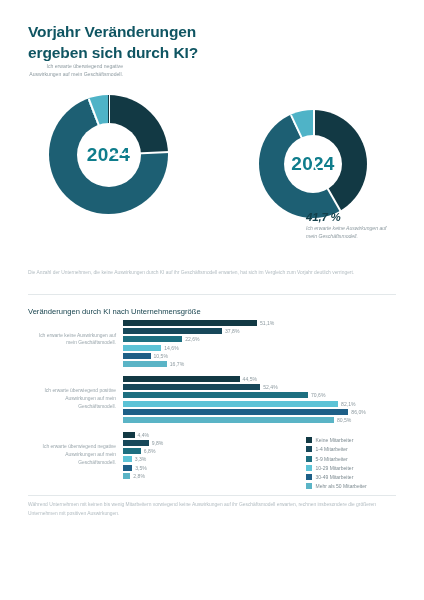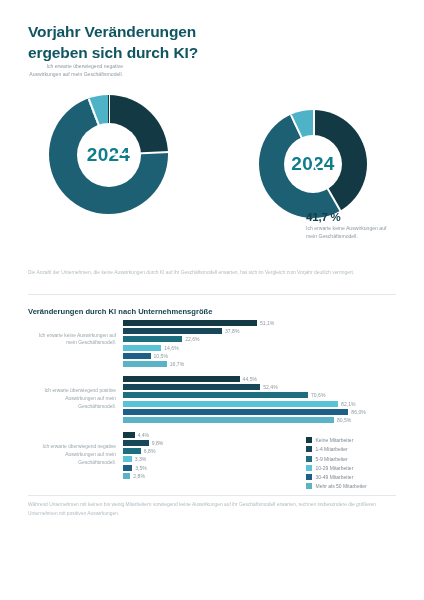--- a/index.html
+++ b/index.html
@@ -43,21 +43,21 @@
   .caption{
     position:absolute;font-size:4.9px;line-height:1.75;color:#b2bcc1;
   }
 
   
   .rule{position:absolute;background:#e3e8ea;height:1px;}
 
   
   .sec-title{
     position:absolute;left:28px;top:307px;
-    font-size:7.6px;font-weight:bold;color:#123f4a;
+    font-size:7.6px;font-weight:normal;color:#123f4a;
   }
   .barchart{position:absolute;left:28px;top:320px;width:368px;}
   .bargroup{position:relative;margin-bottom:9px;}
   .grp-label{
     position:absolute;left:0;width:88px;text-align:right;
     font-size:4.9px;line-height:1.6;color:#9aa6ac;
   }
   .bars{margin-left:95px;position:relative;}
   .barrow{display:flex;align-items:center;height:6px;margin-bottom:2.2px;}
   .bar{height:6px;border-radius:0;}
@@ -102,21 +102,21 @@
   </div>
 
   <div class="callout ta-r" style="left:23px;top:61px;width:100px;">
     <div class="desc">Ich erwarte überwiegend negative Auswirkungen auf mein Geschäftsmodell.</div>
   </div>
 
 
 
 
 
-  <div class="callout ta-l" style="left:306px;top:211px;width:86px;">
+  <div class="callout ta-l" style="left:306px;top:211px;width:86px;font-style:italic;">
     <div class="pct">41,7 %</div>
     <div class="desc">Ich erwarte keine Auswirkungen auf mein Geschäftsmodell.</div>
   </div>
 
   <div class="caption" style="left:28px;top:269px;width:330px;">Die Anzahl der Unternehmen, die keine Auswirkungen durch KI auf ihr Geschäftsmodell erwarten, hat sich im Vergleich zum Vorjahr deutlich verringert.</div>
 
   <div class="rule" style="left:28px;top:294px;width:368px;"></div>
 
   <div class="sec-title">Veränderungen durch KI nach Unternehmensgröße</div>
 

